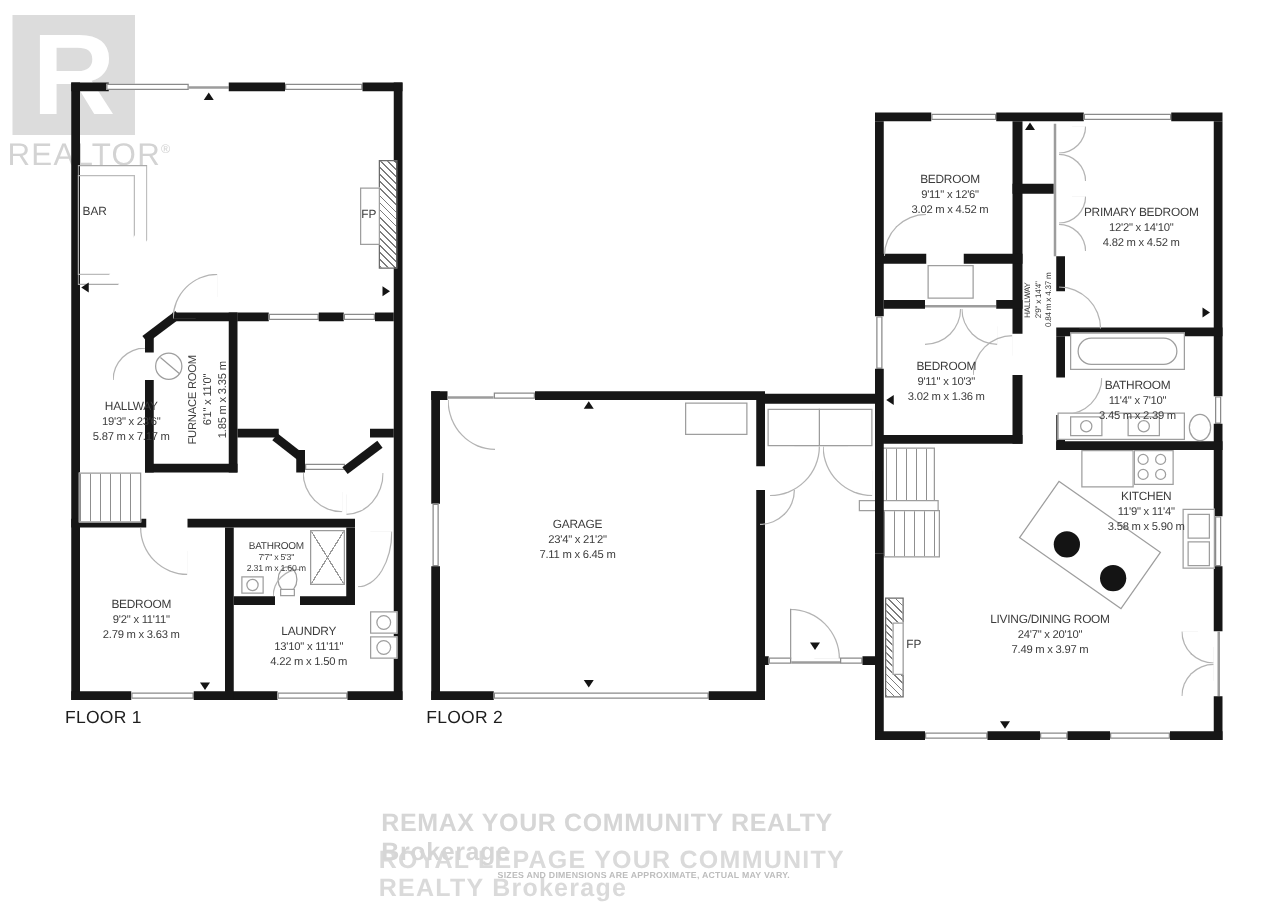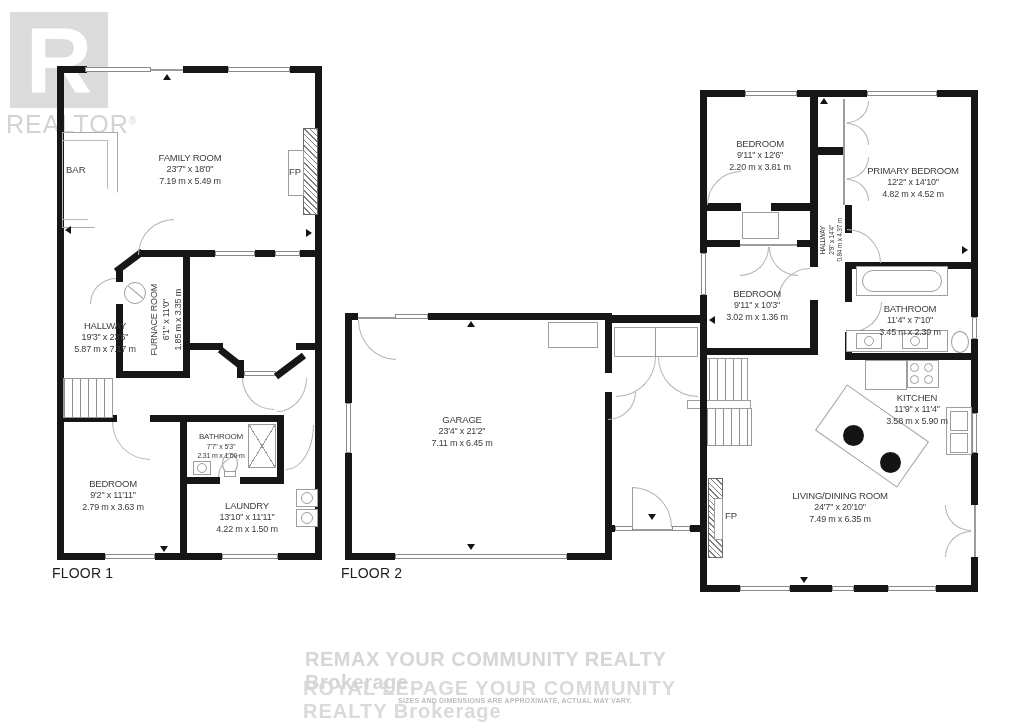--- a/index.html
+++ b/index.html
@@ -251,25 +251,20 @@
   <div class="fix" style="left:950px;top:433px;width:18px;height:20px"></div>
   <div class="island"></div>
   <div class="dot" style="left:843px;top:425px;width:21px;height:21px"></div>
   <div class="dot" style="left:880px;top:452px;width:21px;height:21px"></div>
 
   <div class="tu" style="left:820px;top:98px"></div>
   <div class="td" style="left:800px;top:577px"></div>
   <div class="trgt" style="left:962px;top:246px"></div>
   <div class="tlft" style="left:709px;top:316px"></div>
 
-  <div class="room-label" style="left:105px;top:152px;width:170px">
-    <div class="rname">FAMILY ROOM</div>
-    <div class="rdim">23'7" x 18'0"</div>
-    <div class="rdim">7.19 m x 5.49 m</div>
-  </div>
   <div class="fixlabel" style="left:66px;top:164px">BAR</div>
   <div class="fixlabel" style="left:289px;top:166px">FP</div>
   <div class="room-label" style="left:45px;top:320px;width:120px">
     <div class="rname">HALLWAY</div>
     <div class="rdim">19'3" x 23'6"</div>
     <div class="rdim">5.87 m x 7.17 m</div>
   </div>
   <div class="vlabel" style="left:146px;top:266px;width:40px;height:108px">
     <span>FURNACE ROOM</span>
     <span>6'1" x 11'0"</span>
@@ -296,21 +291,21 @@
     <div class="rname">GARAGE</div>
     <div class="rdim">23'4" x 21'2"</div>
     <div class="rdim">7.11 m x 6.45 m</div>
   </div>
   <div class="fixlabel" style="left:725px;top:510px">FP</div>
   <div class="floor-label" style="left:341px;top:565px">FLOOR 2</div>
 
   <div class="room-label" style="left:690px;top:138px;width:140px">
     <div class="rname">BEDROOM</div>
     <div class="rdim">9'11" x 12'6"</div>
-    <div class="rdim">2.20 m x 3.81 m</div>
+    <div class="rdim">3.02 m x 4.52 m</div>
   </div>
   <div class="room-label" style="left:833px;top:165px;width:160px">
     <div class="rname">PRIMARY BEDROOM</div>
     <div class="rdim">12'2" x 14'10"</div>
     <div class="rdim">4.82 m x 4.52 m</div>
   </div>
   <div class="vlabel tiny" style="left:818px;top:196px;width:28px;height:88px">
     <span>HALLWAY</span>
     <span>2'9" x 14'4"</span>
     <span>0.84 m x 4.37 m</span>
@@ -326,16 +321,16 @@
     <div class="rdim">3.45 m x 2.39 m</div>
   </div>
   <div class="room-label" style="left:847px;top:392px;width:140px">
     <div class="rname">KITCHEN</div>
     <div class="rdim">11'9" x 11'4"</div>
     <div class="rdim">3.58 m x 5.90 m</div>
   </div>
   <div class="room-label" style="left:770px;top:490px;width:140px">
     <div class="rname" style="width:100px;margin:0 auto">LIVING/DINING ROOM</div>
     <div class="rdim">24'7" x 20'10"</div>
-    <div class="rdim">7.49 m x 6.35 m</div>
+    <div class="rdim">7.49 m x 3.97 m</div>
   </div>
 
 </div>
 
 </body></html>

